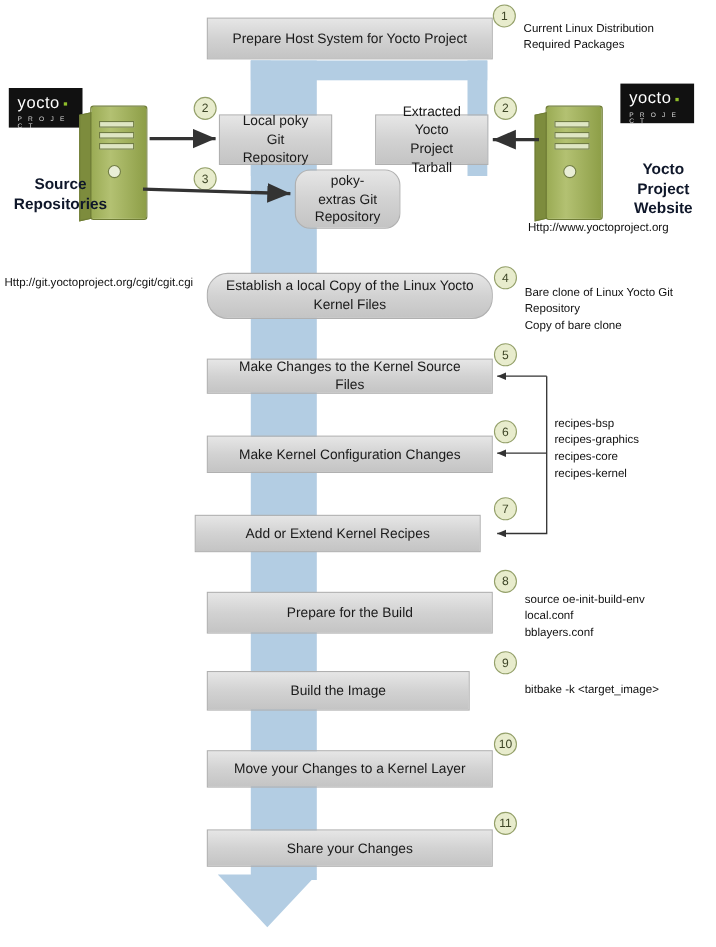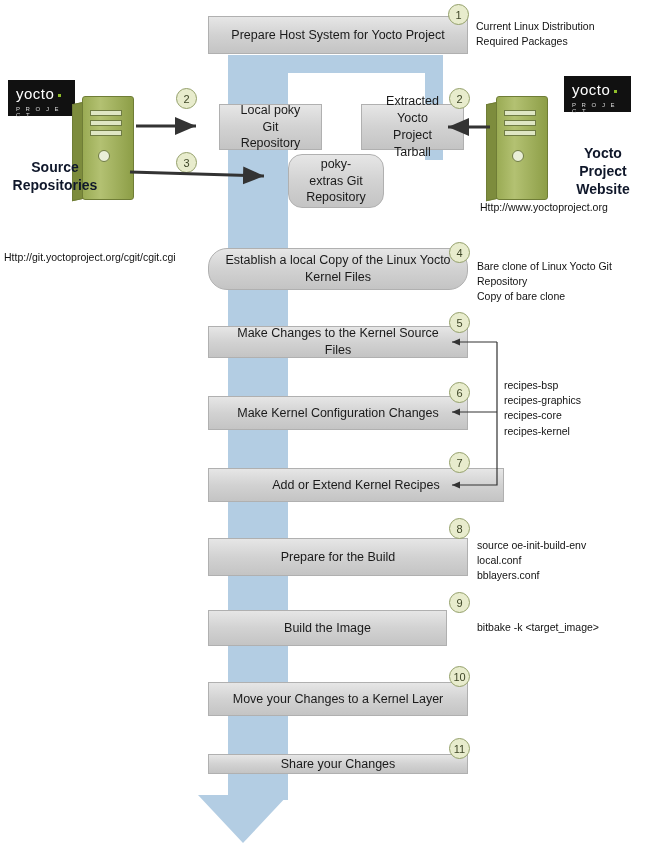--- a/index.html
+++ b/index.html
@@ -71,21 +71,20 @@
     border: 1px solid #b0b0b0;
     color: #1a1a1a;
     font-size: 12.5px;
     display: flex;
     align-items: center;
     justify-content: center;
     text-align: center;
     line-height: 1.35;
     box-sizing: border-box;
     padding: 4px 16px;
-    margin-left: 20px;
   }
 
   
   .badge {
     position: absolute;
     width: 21px;
     height: 21px;
     border-radius: 50%;
     background: #e8eccd;
     border: 1px solid #94a06a;
@@ -272,21 +271,21 @@
 
   <div class="pbox" style="left:188px; top:396px; width:260px; height:34px;">
     <span>Make Kernel Configuration Changes</span>
   </div>
   <div class="badge" style="left:449px; top:382px;">6</div>
   <div class="note" style="left:504px; top:378px; width:150px;">recipes-bsp
 recipes-graphics
 recipes-core
 recipes-kernel</div>
 
-  <div class="pbox" style="left:188px; top:468px; width:296px; height:34px;">
+  <div class="pbox" style="left:177px; top:468px; width:260px; height:34px;">
     <span>Add or Extend Kernel Recipes</span>
   </div>
   <div class="badge" style="left:449px; top:452px;">7</div>
 
   <div class="pbox" style="left:188px; top:538px; width:260px; height:38px;">
     <span>Prepare for the Build</span>
   </div>
   <div class="badge" style="left:449px; top:518px;">8</div>
   <div class="note" style="left:477px; top:538px; width:180px;">source oe-init-build-env
 local.conf
@@ -296,21 +295,21 @@
     <span>Build the Image</span>
   </div>
   <div class="badge" style="left:449px; top:592px;">9</div>
   <div class="note" style="left:477px; top:620px; width:180px;">bitbake -k &lt;target_image&gt;</div>
 
   <div class="pbox" style="left:188px; top:682px; width:260px; height:34px;">
     <span>Move your Changes to a Kernel Layer</span>
   </div>
   <div class="badge" style="left:449px; top:666px;">10</div>
 
-  <div class="pbox" style="left:188px; top:754px; width:260px; height:20px;justify-content:center;">
+  <div class="pbox" style="left:188px; top:754px; width:260px; height:34px;justify-content:center;">
     <span>Share your Changes</span>
   </div>
   <div class="badge" style="left:449px; top:738px;">11</div>
 
   <svg class="overlay">
     <defs>
       <marker id="ah" markerWidth="8" markerHeight="8" refX="7" refY="3" orient="auto">
         <path d="M0,0 L7,3 L0,6 z" fill="#333"></path>
       </marker>
     </defs>

